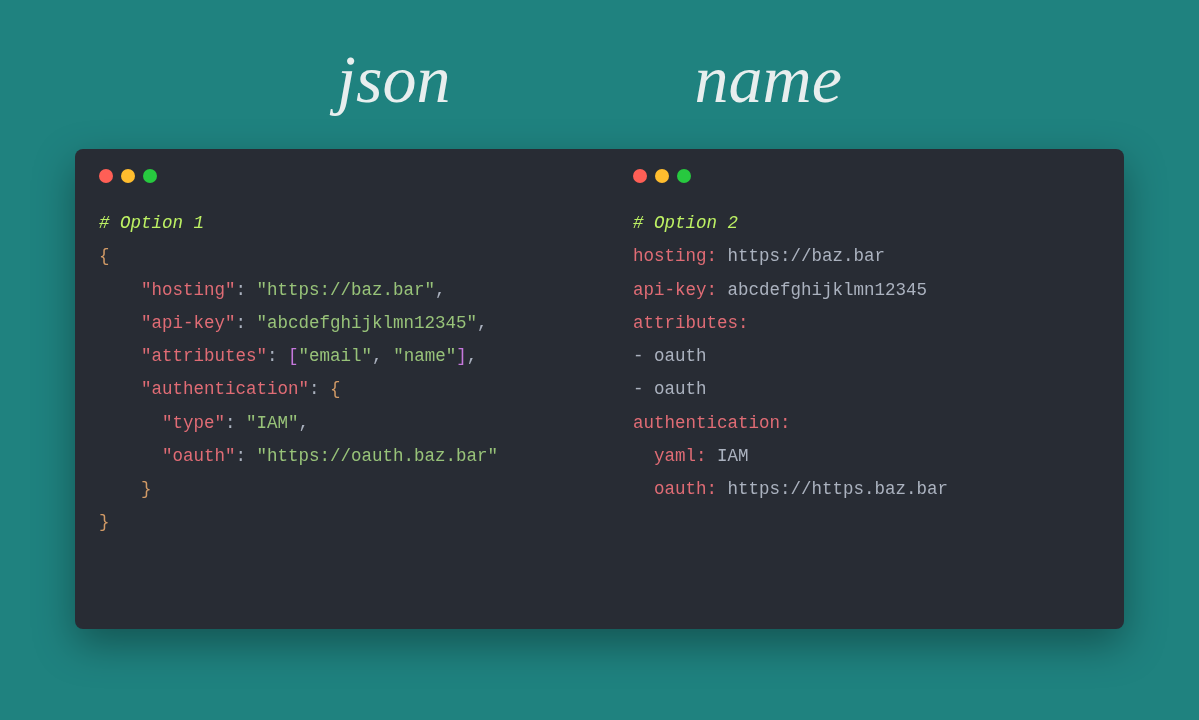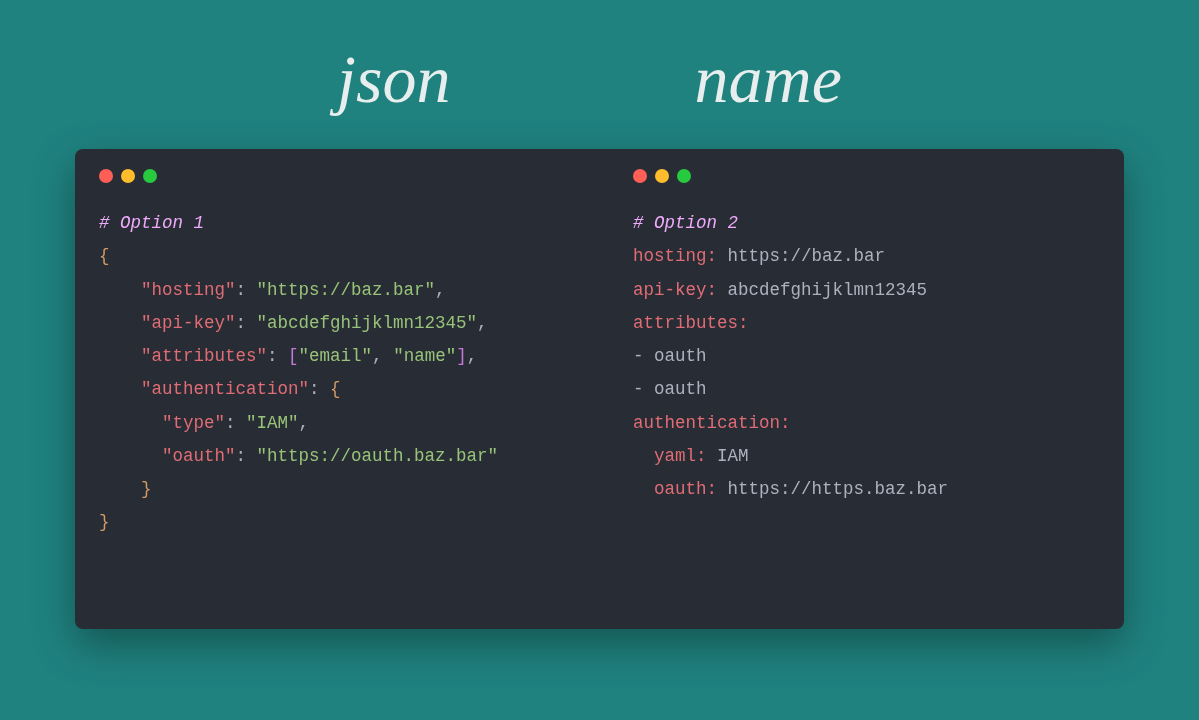--- a/index.html
+++ b/index.html
@@ -51,21 +51,21 @@
     }
     .dot-red { background: #ff5f56; }
     .dot-yellow { background: #ffbd2e; }
     .dot-green { background: #27c93f; }
     .code {
       font-size: 17.5px;
       line-height: 1.9;
       white-space: pre;
       color: #abb2bf;
     }
-    .comment { color: #f0abfc; font-style: italic; }
+    .comment { color: #bef264; font-style: italic; }
     .key { color: #e06c75; }
     .string { color: #98c379; }
     .punct { color: #abb2bf; }
     .brace { color: #d19a66; }
     .bracket { color: #c678dd; }
     .yvalue { color: #abb2bf; }
   </style>
 </head>
 <body>
 

